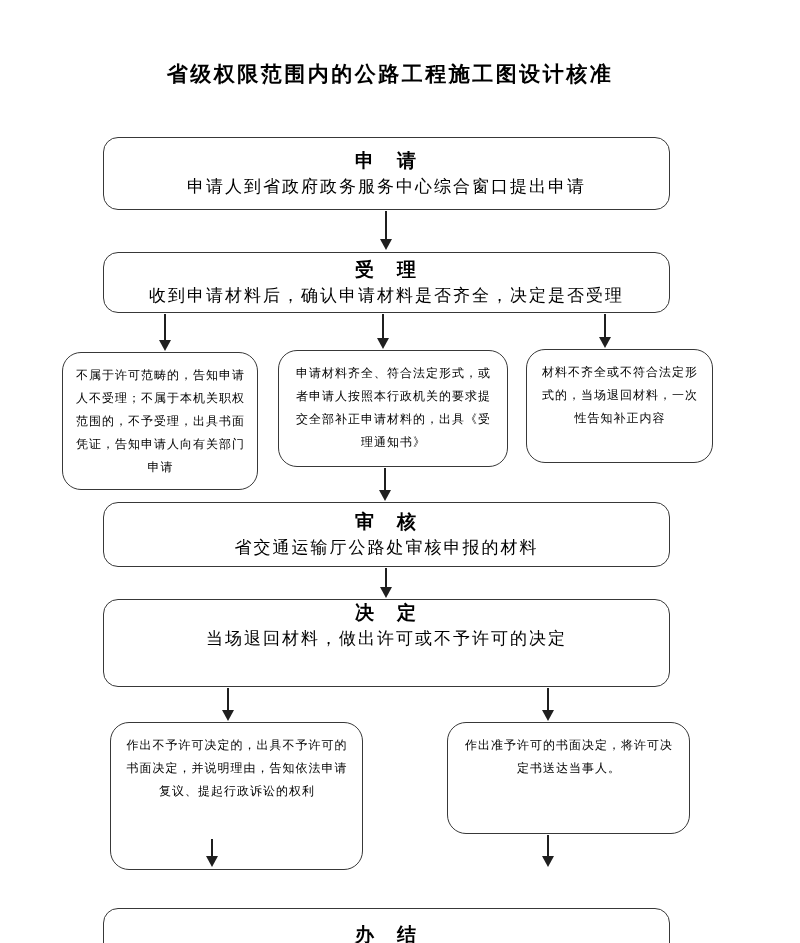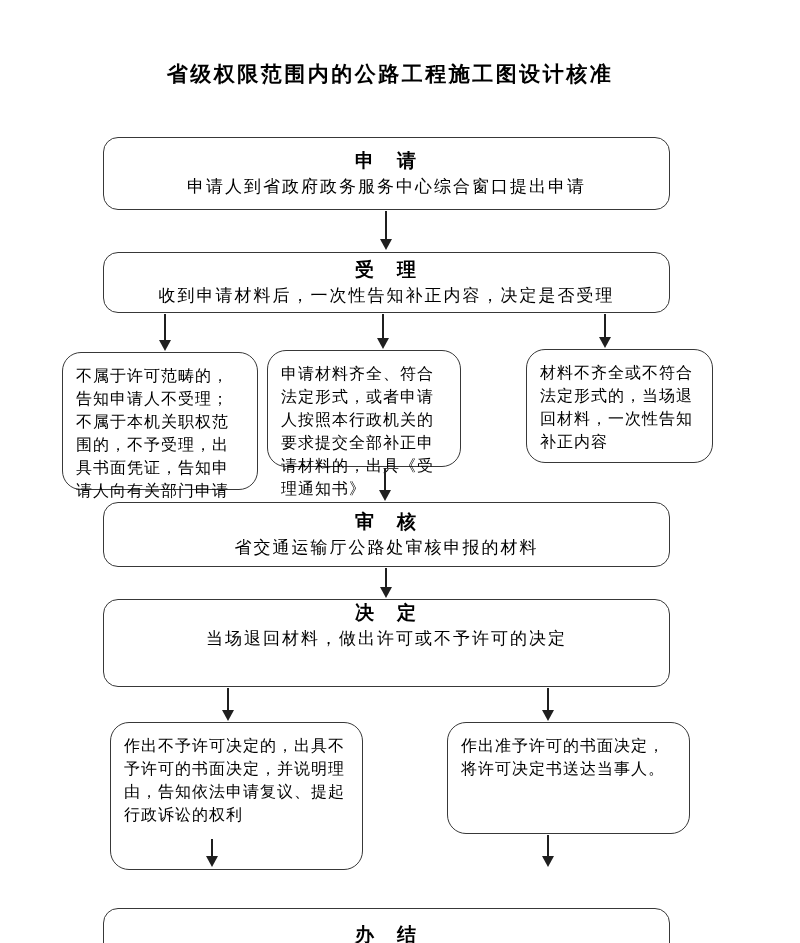--- a/index.html
+++ b/index.html
@@ -53,28 +53,28 @@
   .node-review{ top:502px; height:65px; }
   .node-decision{ top:599px; height:88px; justify-content:flex-start; padding-top:0; }
   .node-complete{ top:868px; height:53px;margin-top:40px; }
 
   .node.small{
     border-radius:19px;
     align-items:flex-start;
     justify-content:flex-start;
   }
   .node.small .node-body{
-    text-align:left;
+    text-align:center;
     padding:11px 12px 8px 13px;
-    font-size:16px;
+    font-size:12px;
     letter-spacing:1px;
     line-height:23px;
   }
   .node-branch-left{ left:62px;  top:352px; width:196px; height:138px; }
-  .node-branch-mid{  left:267px; top:350px; width:194px; height:117px; }
+  .node-branch-mid{  left:278px; top:350px; width:230px; height:117px; }
   .node-branch-right{left:526px; top:349px; width:187px; height:114px; }
 
   .node-deny{  left:110px; top:722px; width:253px; height:148px; }
   .node-grant{ left:447px; top:722px; width:243px; height:112px; }
   .node-deny .node-body, .node-grant .node-body{
     font-size:17px; line-height:25px; letter-spacing:1.5px; padding:10px 12px;
   }
 
   .arrow{ position:absolute; width:0; }
   .arrow .shaft{
@@ -107,21 +107,21 @@
 
   <div class="page-title">省级权限范围内的公路工程施工图设计核准</div>
 
   <div class="node wide node-apply">
     <div class="node-heading">申　请</div>
     <div class="node-body">申请人到省政府政务服务中心综合窗口提出申请</div>
   </div>
 
   <div class="node wide node-accept">
     <div class="node-heading">受　理</div>
-    <div class="node-body">收到申请材料后，一次性告知补正内容，决定是否受理</div>
+    <div class="node-body">收到申请材料后，确认申请材料是否齐全，决定是否受理</div>
   </div>
 
   <div class="node small node-branch-left">
     <div class="node-body">不属于许可范畴的，告知申请人不受理；不属于本机关职权范围的，不予受理，出具书面凭证，告知申请人向有关部门申请</div>
   </div>
 
   <div class="node small node-branch-mid">
     <div class="node-body">申请材料齐全、符合法定形式，或者申请人按照本行政机关的要求提交全部补正申请材料的，出具《受理通知书》</div>
   </div>
 

